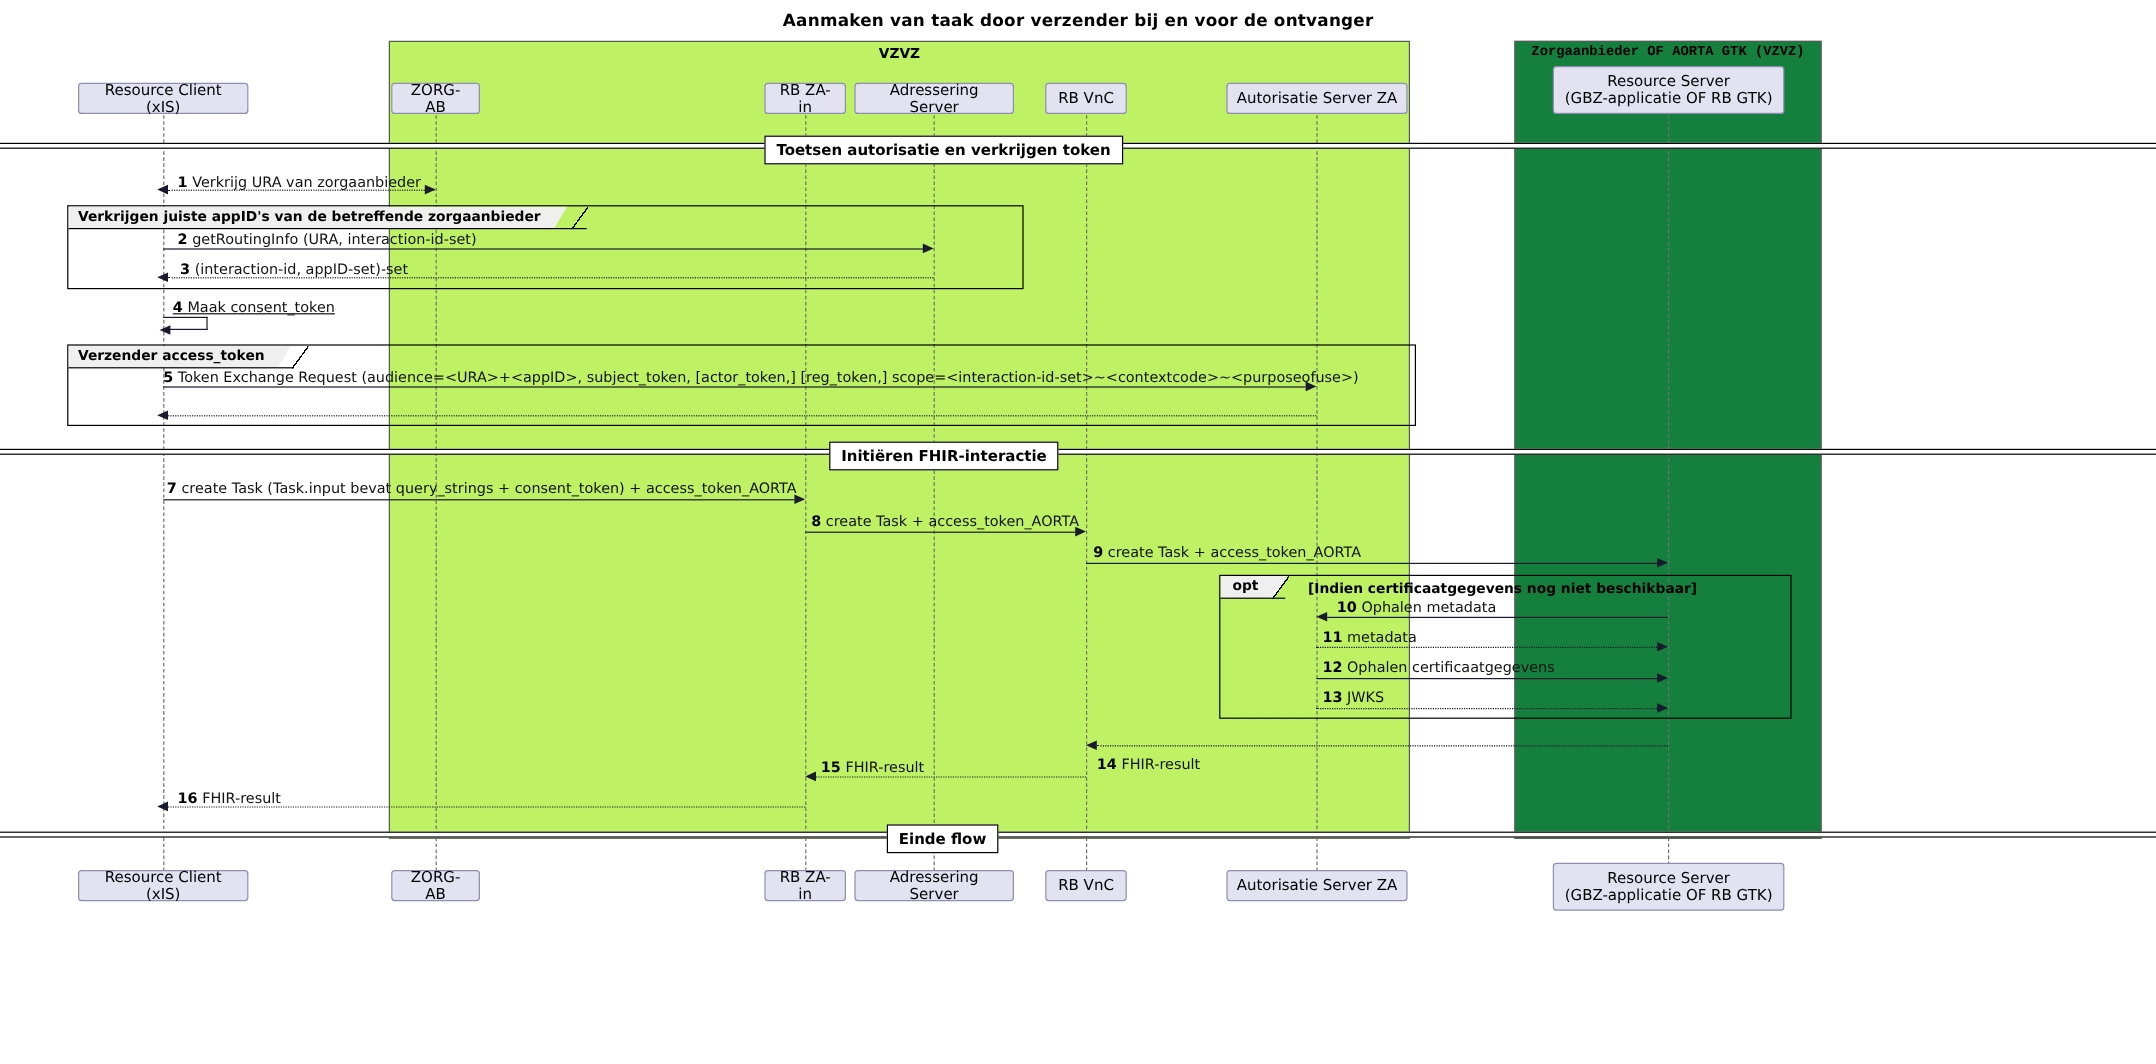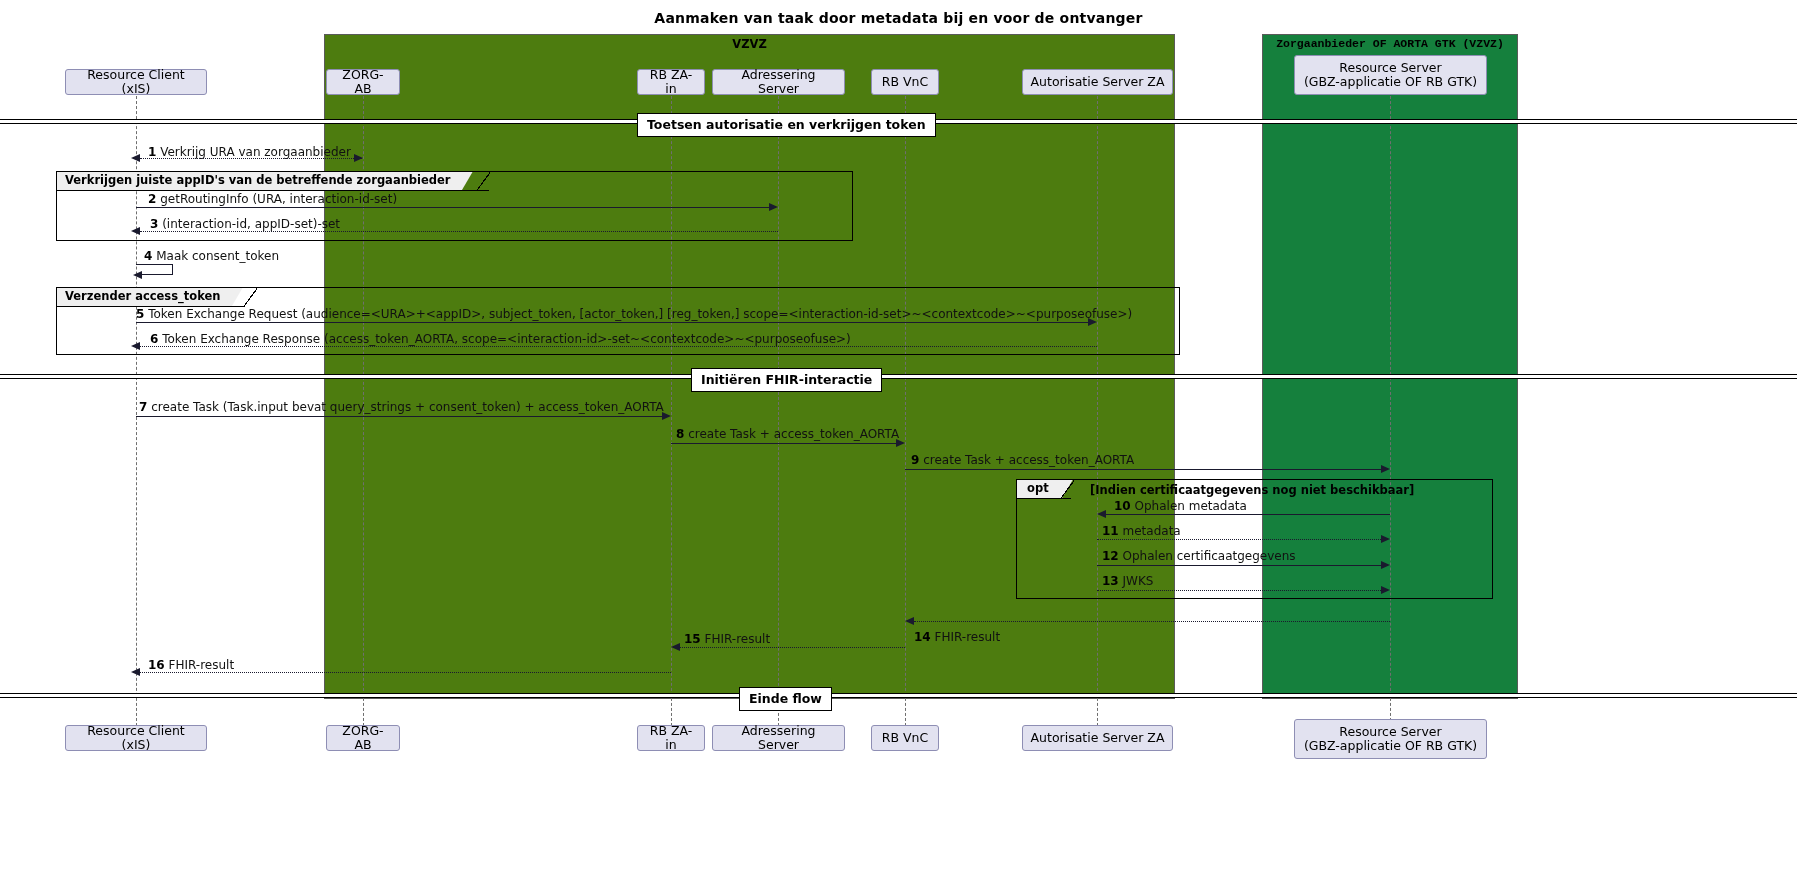--- a/index.html
+++ b/index.html
@@ -172,23 +172,23 @@
     border-right: 1.3px solid #1a1a2e;
     border-bottom: 1.3px solid #1a1a2e;
     border-left: none;
   }
 </style>
 </head>
 <body>
 
 <div id="canvas">
 
-  <div class="diagram-title">Aanmaken van taak door metadata bij en voor de ontvanger</div>
-
-  <div class="group-box centered" style="left:324px; top:34px; width:851px; height:665px; background:#4d7c0f;">
+  <div class="diagram-title">Aanmaken van taak door verzender bij en voor de ontvanger</div>
+
+  <div class="group-box centered" style="left:324px; top:34px; width:851px; height:665px; background:#bef264;">
     <div class="group-label">VZVZ</div>
   </div>
 
 
   <div class="group-box centered" style="left:1262px; top:34px; width:256px; height:665px; background:#15803d;font-family:Liberation Mono, monospace;">
     <div class="group-label">Zorgaanbieder OF AORTA GTK (VZVZ)</div>
   </div>
 
   <div class="lifeline" style="left:136px; top:96px; height:630px;"></div>
   <div class="lifeline" style="left:363px; top:96px; height:630px;"></div>
@@ -240,44 +240,40 @@
   <div class="arrow-line solid" style="left:136px; top:207px; width:634px;"></div>
   <div class="arrowhead right" style="left:769px; top:203px;"></div>
 
   <div class="msg-label" style="left:150px; top:218px;">
     <span class="seq">3</span>
     <span>(interaction-id, appID-set)-set</span>
   </div>
   <div class="arrow-line dotted" style="left:140px; top:231px; width:638px;"></div>
   <div class="arrowhead left" style="left:131px; top:227px;"></div>
 
-  <div class="msg-label" style="left:144px; top:250px;">
+  <div class="msg-label" style="left:144px; top:250px;text-decoration:underline;">
     <span class="seq">4</span>
     <span>Maak consent_token</span>
   </div>
   <div class="selfloop" style="left:136px; top:264px; width:37px; height:11px;"></div>
   <div class="arrowhead left" style="left:133px; top:271px;"></div>
 
   <div class="frame" style="left:56px; top:287px; width:1124px; height:68px;"></div>
   <div class="frame-tab slant" style="left:57px; top:288px;">Verzender access_token</div>
   <div style="position:absolute; left:57px; top:306px; width:188px; height:0; border-top:1.6px solid #000;"></div>
   <div style="position:absolute; left:243px; top:288px; width:14px; height:19px;
               background:linear-gradient(to bottom right, transparent 49%, #000 49%, #000 54%, transparent 54%);"></div>
 
   <div class="msg-label" style="left:136px; top:308px;">
     <span class="seq">5</span>
     <span>Token Exchange Request (audience=&lt;URA&gt;+&lt;appID&gt;, subject_token, [actor_token,] [reg_token,] scope=&lt;interaction-id-set&gt;~&lt;contextcode&gt;~&lt;purposeofuse&gt;)</span>
   </div>
   <div class="arrow-line solid" style="left:136px; top:322px; width:952px;"></div>
   <div class="arrowhead right" style="left:1088px; top:318px;"></div>
 
-  <div class="msg-label" style="left:150px; top:333px;">
-    <span class="seq">6</span>
-    <span>Token Exchange Response (access_token_AORTA, scope=&lt;interaction-id&gt;-set~&lt;contextcode&gt;~&lt;purposeofuse&gt;)</span>
-  </div>
   <div class="arrow-line dotted" style="left:140px; top:346px; width:957px;"></div>
   <div class="arrowhead left" style="left:131px; top:342px;"></div>
 
   <div class="separator-line" style="top:374px;"></div>
   <div class="separator-label" style="left:691px; top:368px;">Initiëren FHIR-interactie</div>
 
   <div class="msg-label" style="left:139px; top:401px;">
     <span class="seq">7</span>
     <span>create Task (Task.input bevat query_strings + consent_token) + access_token_AORTA</span>
   </div>

